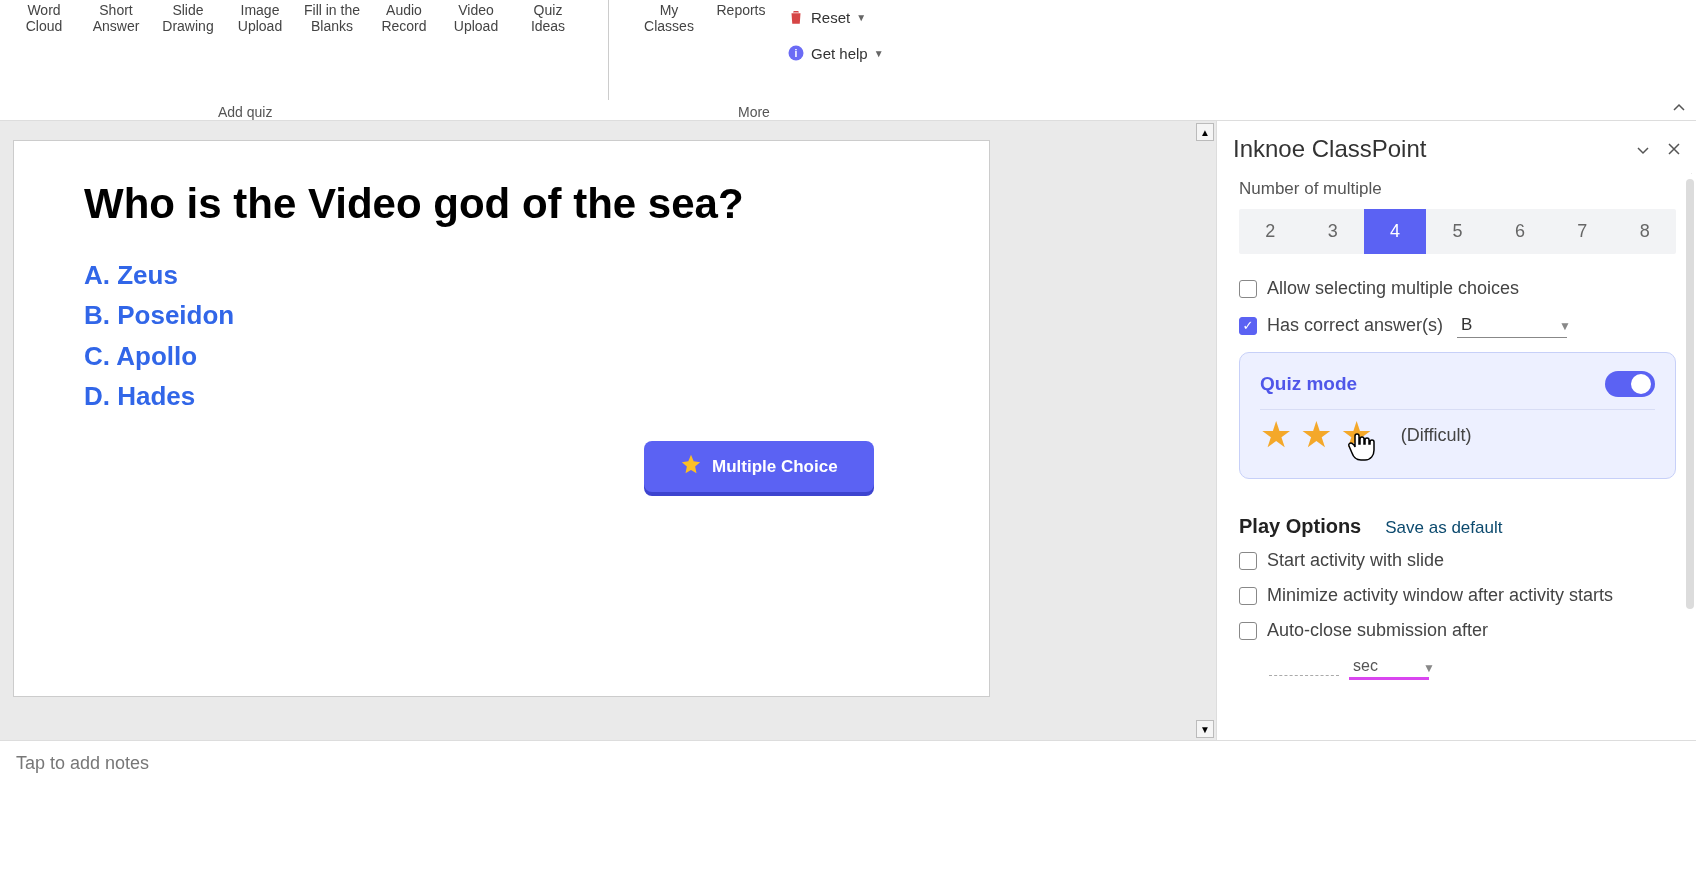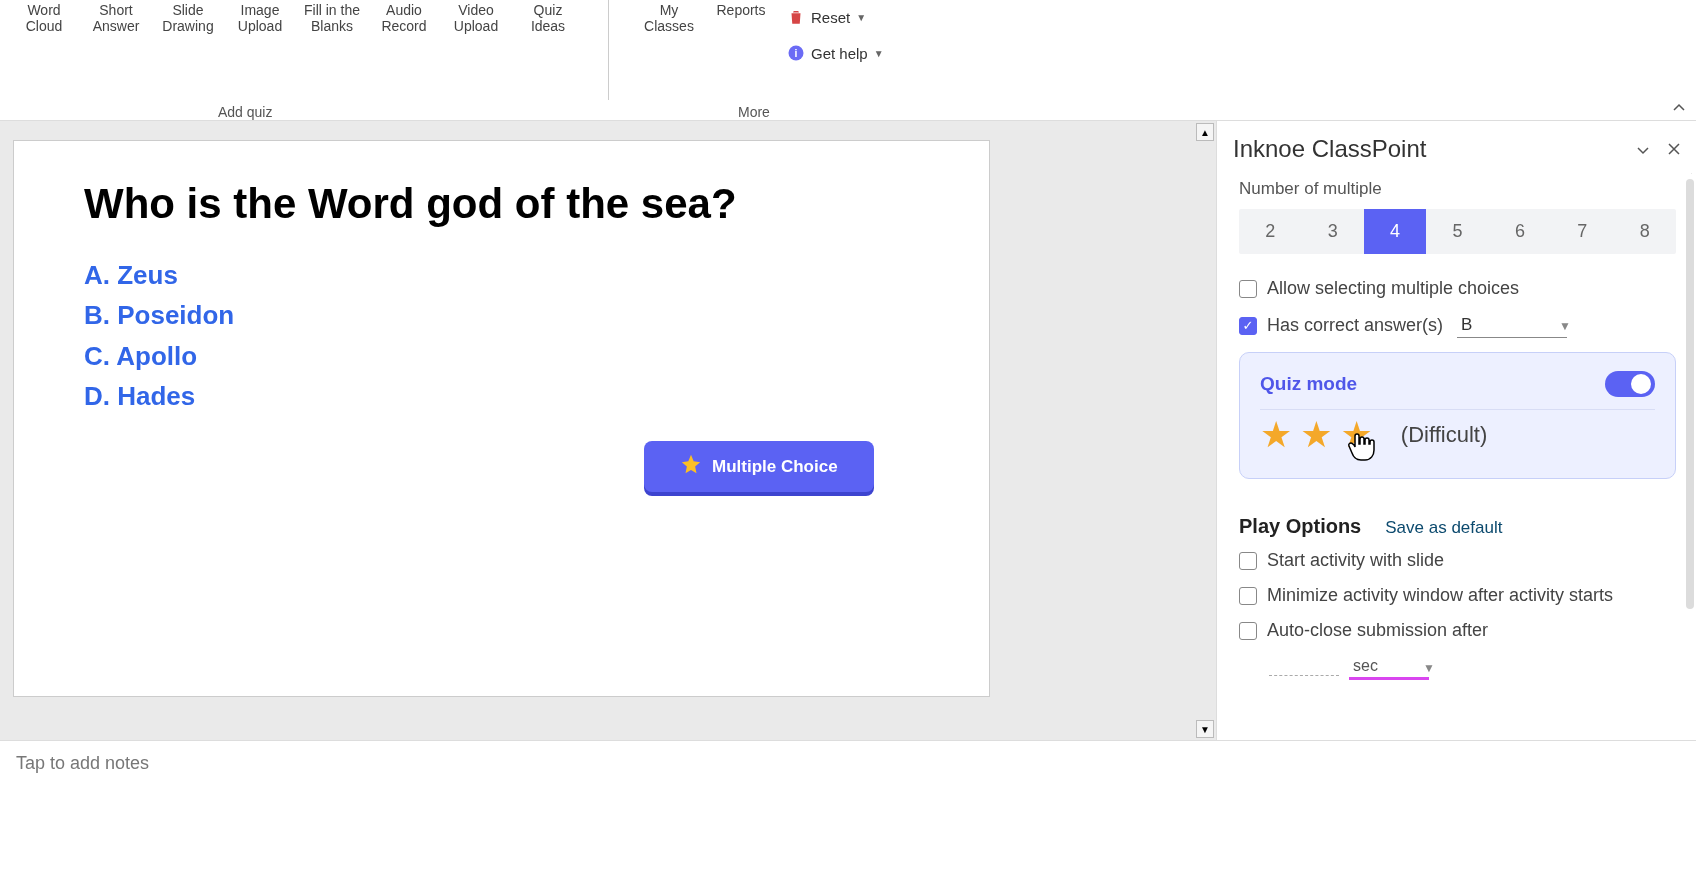--- a/index.html
+++ b/index.html
@@ -47,21 +47,21 @@
 .ans-dd { margin-left: 4px; border: none; border-bottom: 1px solid #888; background: transparent; font-size: 17px; width: 110px; padding: 2px 4px; color: #333; }
 .dd-arrow { color: #888; font-size: 12px; margin-left: -18px; pointer-events: none; }
 
 .quiz-box { background: #edf0ff; border: 1px solid #c7d0f8; border-radius: 10px; padding: 18px 20px 22px 20px; margin-top: 10px; margin-bottom: 36px; }
 .quiz-box .qhdr { display: flex; justify-content: space-between; align-items: center; margin-bottom: 4px; border-bottom: 1px solid #d8ddf5; padding-bottom: 12px; }
 .quiz-box .qhdr span { color: #4f56e9; font-size: 19px; font-weight: 600; }
 .toggle { width: 50px; height: 26px; background: #5b62f3; border-radius: 13px; position: relative; cursor: pointer; }
 .toggle .knob { width: 20px; height: 20px; background: #fff; border-radius: 50%; position: absolute; top: 3px; right: 4px; }
 .stars-row { display: flex; align-items: center; gap: 8px; position: relative; }
 .star { color: #f4a82a; font-size: 36px; }
-.diff-label { font-size: 22px; color: #444; margin-left: 20px; }
+.diff-label { font-size: 18px; color: #444; margin-left: 20px; }
 .cursor-hand { position: absolute; left: 86px; top: 16px; }
 
 .play-hdr { display: flex; align-items: baseline; gap: 24px; margin-bottom: 12px; }
 .play-hdr strong { font-size: 20px; color: #222; font-weight: 700; }
 .play-hdr a { color: #0c4a6e; font-size: 17px; text-decoration: none; }
 
 .sec-row { font-size: 17px; color: #555; margin-left: 30px; display: flex; align-items: center; gap: 10px; }
 .sec-input { width: 70px; border: none; border-bottom: 1px dashed #aaa; }
 .sec-dd { border: none; border-bottom: 3px solid #d946ef; width: 80px; font-size: 16px; padding: 2px 4px; color: #555; background: transparent; }
 
@@ -148,21 +148,21 @@
   <div class="ribbon-collapse">
     <svg width="14" height="10" viewBox="0 0 14 10">
         <path d="M2 7 L7 2 L12 7" stroke="#555" stroke-width="1.5" fill="none"></path>
       </svg>
   </div>
 </div>
 
 <div class="main-row">
   <div class="slide-wrap">
     <div class="slide">
-      <h1>Who is the Word god of the sea?</h1>
+      <h1>Who is the Video god of the sea?</h1>
       <div class="answers">
         <div>A. Zeus</div>
         <div>B. Poseidon</div>
         <div>C. Apollo</div>
         <div>D. Hades</div>
       </div>
       <button class="mc-button">
         <span>
           <svg width="22" height="22" viewBox="0 0 24 24">
               <path fill="#fbbf24" d="M12 2l2.9 6.9L22 10l-5.5 4.8L18 22l-6-3.5L6 22l1.5-7.2L2 10l7.1-1.1L12 2z"></path>

